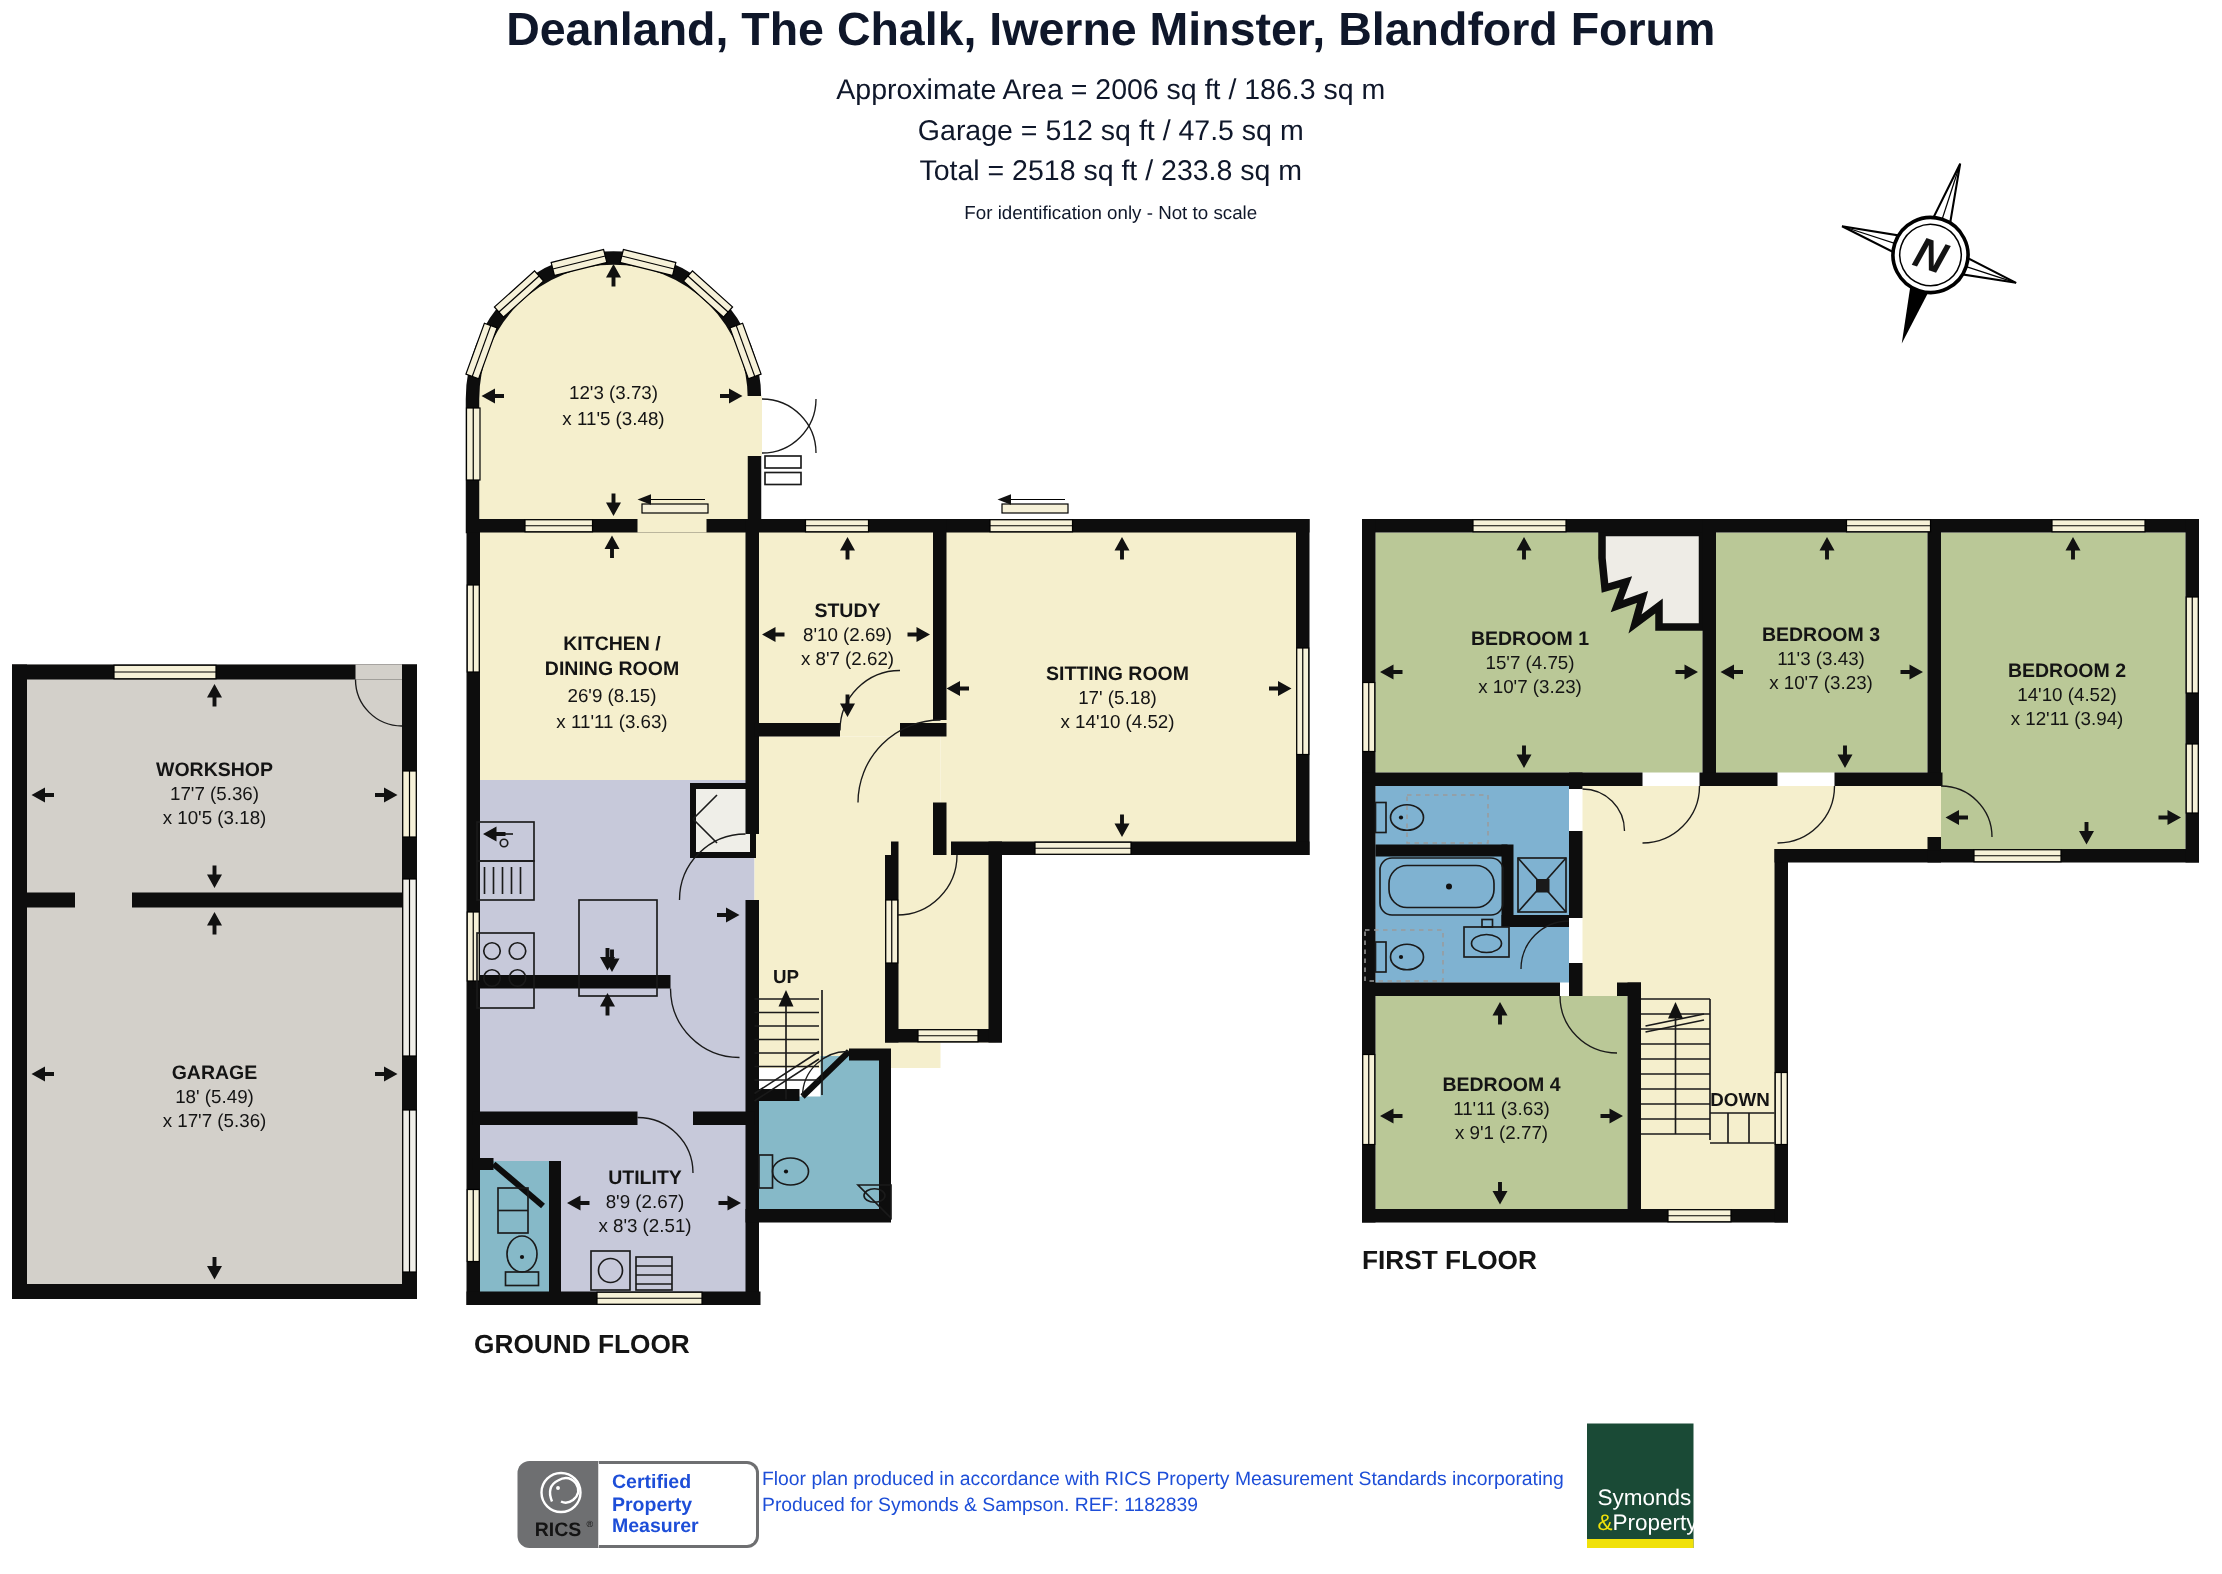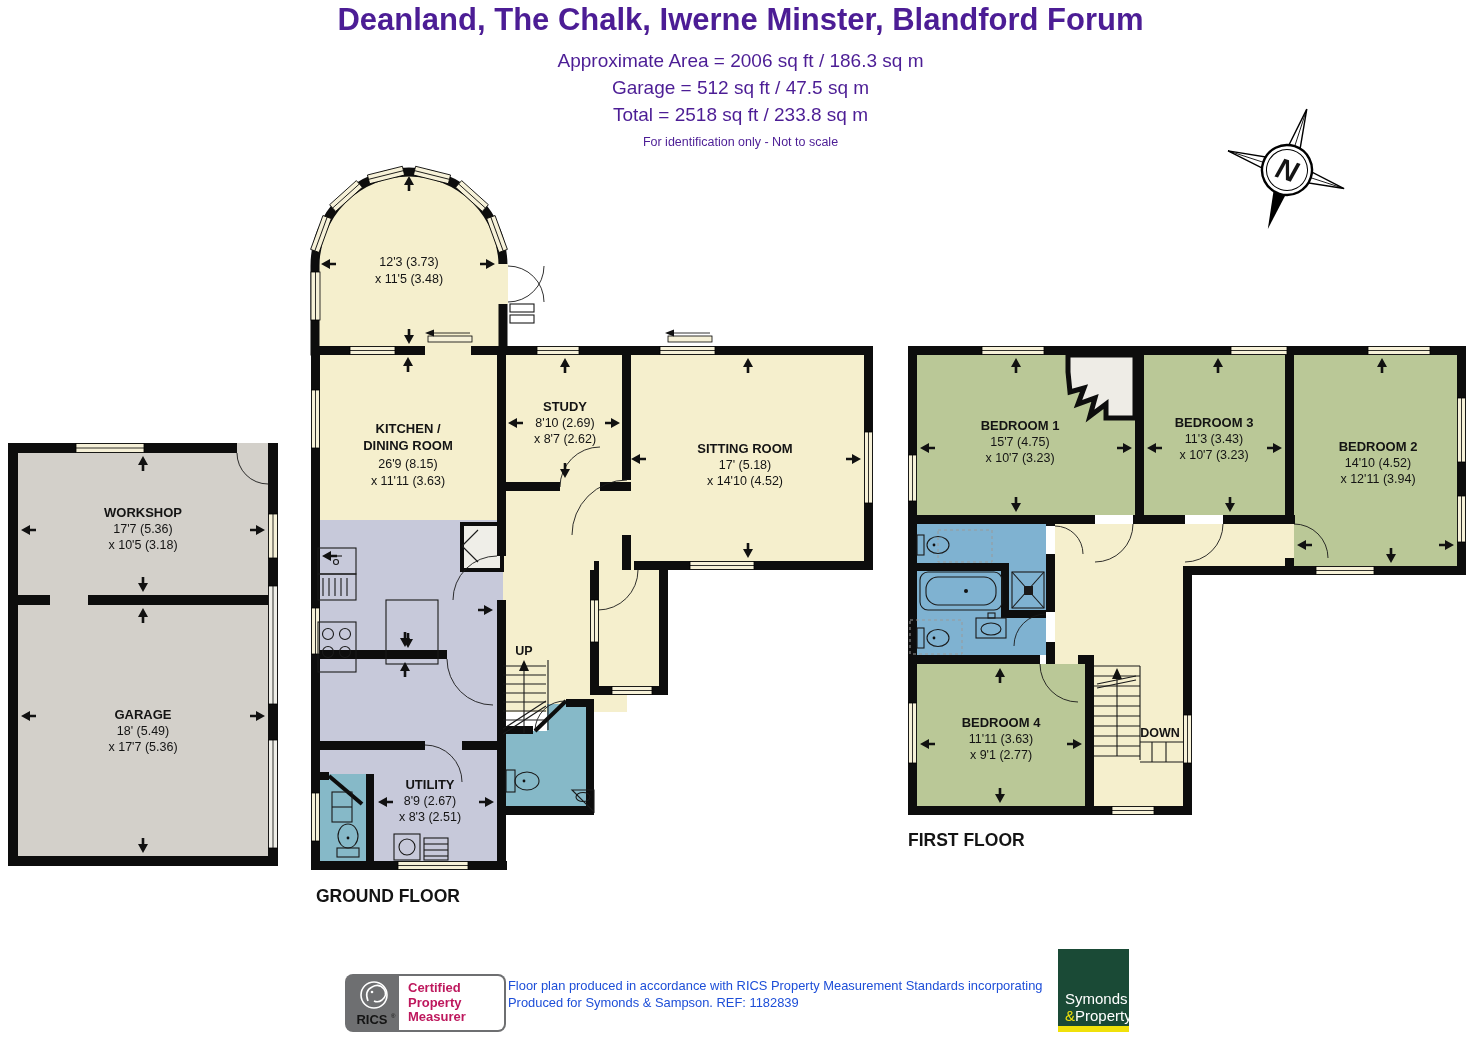--- a/index.html
+++ b/index.html
@@ -1,18 +1,18 @@
 <!DOCTYPE html>
 <html><head>
 <meta charset="utf-8">
 <style>
   html,body{margin:0;padding:0;background:#fff;}
   .page{position:relative;width:1481px;height:1049px;background:#fff;
         font-family:"Liberation Sans",sans-serif;overflow:hidden;}
-  .hdr{position:absolute;left:0;width:1481px;text-align:center;color:#4c1d95;}
+  .hdr{position:absolute;left:0;width:1481px;text-align:center;color:#0f172a;}
   #title{top:2px;font-size:31px;font-weight:bold;letter-spacing:0;}
   #area1{top:50px;font-size:19px;}
   #area2{top:77px;font-size:19px;}
   #area3{top:104px;font-size:19px;}
   #note{top:135px;font-size:12.5px;}
   svg text{font-family:"Liberation Sans",sans-serif;fill:#141414;}
   .rn{font-size:13px;font-weight:bold;}
   .rd{font-size:12.5px;}
   .fl{font-size:17.5px;font-weight:bold;}
   .st{font-size:12.5px;font-weight:bold;}
@@ -21,21 +21,21 @@
   .arc{stroke:#1a1a1a;stroke-width:0.9;fill:none;}
   .winr{fill:#f6f1d8;stroke:#000;stroke-width:0.8;}
   .winl{stroke:#000;stroke-width:0.8;}
   .dash{stroke:#9a9a9a;stroke-width:1;fill:none;stroke-dasharray:3,3;}
   
   .ricsbadge{position:absolute;left:345px;top:974px;height:58px;display:flex;}
   .ricsleft{width:54px;height:58px;background:#6e6f71;border-radius:8px 0 0 8px;}
   .ricsright{width:96px;height:54px;background:#fff;border:2px solid #6e6f71;
              border-left:none;border-radius:0 8px 8px 0;display:flex;flex-direction:column;
              justify-content:center;padding-left:9px;}
-  .ricsright span{font-size:13px;font-weight:bold;color:#be185d;line-height:14.5px;}
+  .ricsright span{font-size:13px;font-weight:bold;color:#1d4ed8;line-height:14.5px;}
   .foottext{position:absolute;left:508px;top:977px;width:600px;color:#1d4ed8;
             font-size:12.9px;line-height:17px;}
   .sslogo{position:absolute;left:1058px;top:949px;width:71px;height:83px;
           background:#1a4a36;display:flex;flex-direction:column;justify-content:flex-end;}
   .sslogo .txt{padding:0 0 2px 7px;color:#fff;font-size:15px;line-height:16.5px;}
   .sslogo .amp{color:#f0e10a;}
   .ssbar{height:6px;background:#f0e10a;}
 </style>
 </head>
 <body>

